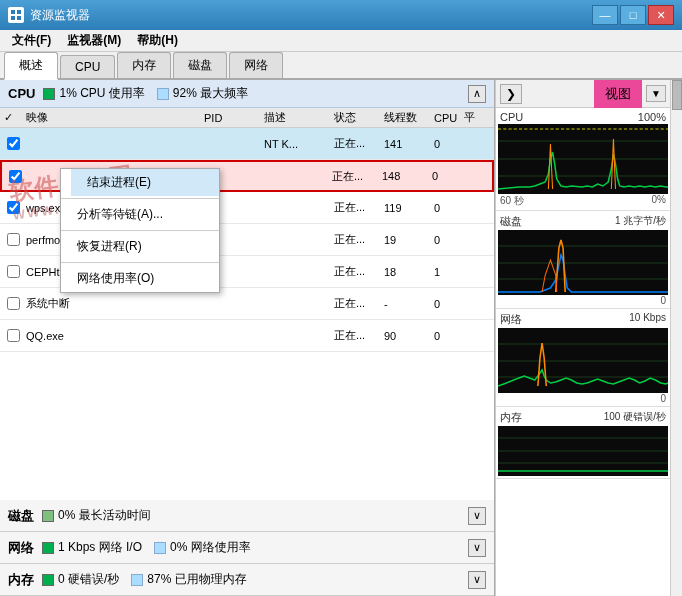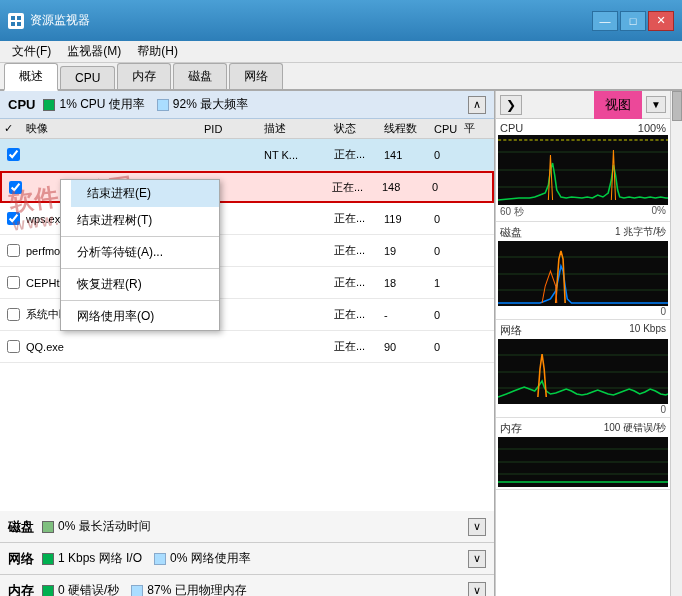--- a/index.html
+++ b/index.html
@@ -8,21 +8,21 @@
       height: 596px;
       background: #f0f0f0;
       font-family: 'SimSun', '宋体', sans-serif;
       font-size: 12px;
       overflow: hidden;
     }
 
     
     .title-bar {
       background: linear-gradient(to bottom, #4a9fd5, #2d7eb8);
-      height: 41px;
+      height: 30px;
       display: flex;
       align-items: center;
       padding: 0 8px;
       color: white;
       font-size: 12px;
       user-select: none;
     }
     .title-bar-icon {
       width: 16px;
       height: 16px;
@@ -58,20 +58,21 @@
       height: 22px;
       display: flex;
       align-items: center;
       padding: 0 4px;
       border-bottom: 1px solid #ccc;
     }
     .menu-item {
       padding: 12px 8px;
       cursor: pointer;
       font-size: 12px;
+      font-weight: bold;
     }
 
     
     .tab-bar {
       background: #f0f0f0;
       height: 28px;
       display: flex;
       align-items: flex-end;
       padding: 0 4px;
       border-bottom: 2px solid #aaa;
@@ -424,21 +425,20 @@
             <span></span>
             <span></span>
             <span>正在...</span>
             <span>148</span>
             <span>0</span>
             <span></span>
           </div>
 
           <div class="context-menu">
             <div class="context-menu-item highlighted">结束进程(E)</div>
-            <div class="context-menu-item">结束进程树(T)</div>
             <div class="context-menu-separator"></div>
             <div class="context-menu-item">分析等待链(A)...</div>
             <div class="context-menu-separator"></div>
             <div class="context-menu-item">恢复进程(R)</div>
             <div class="context-menu-separator"></div>
             <div class="context-menu-item">网络使用率(O)</div>
           </div>
 
           <div class="cpu-table-row">
             <div class="checkbox-cell">

